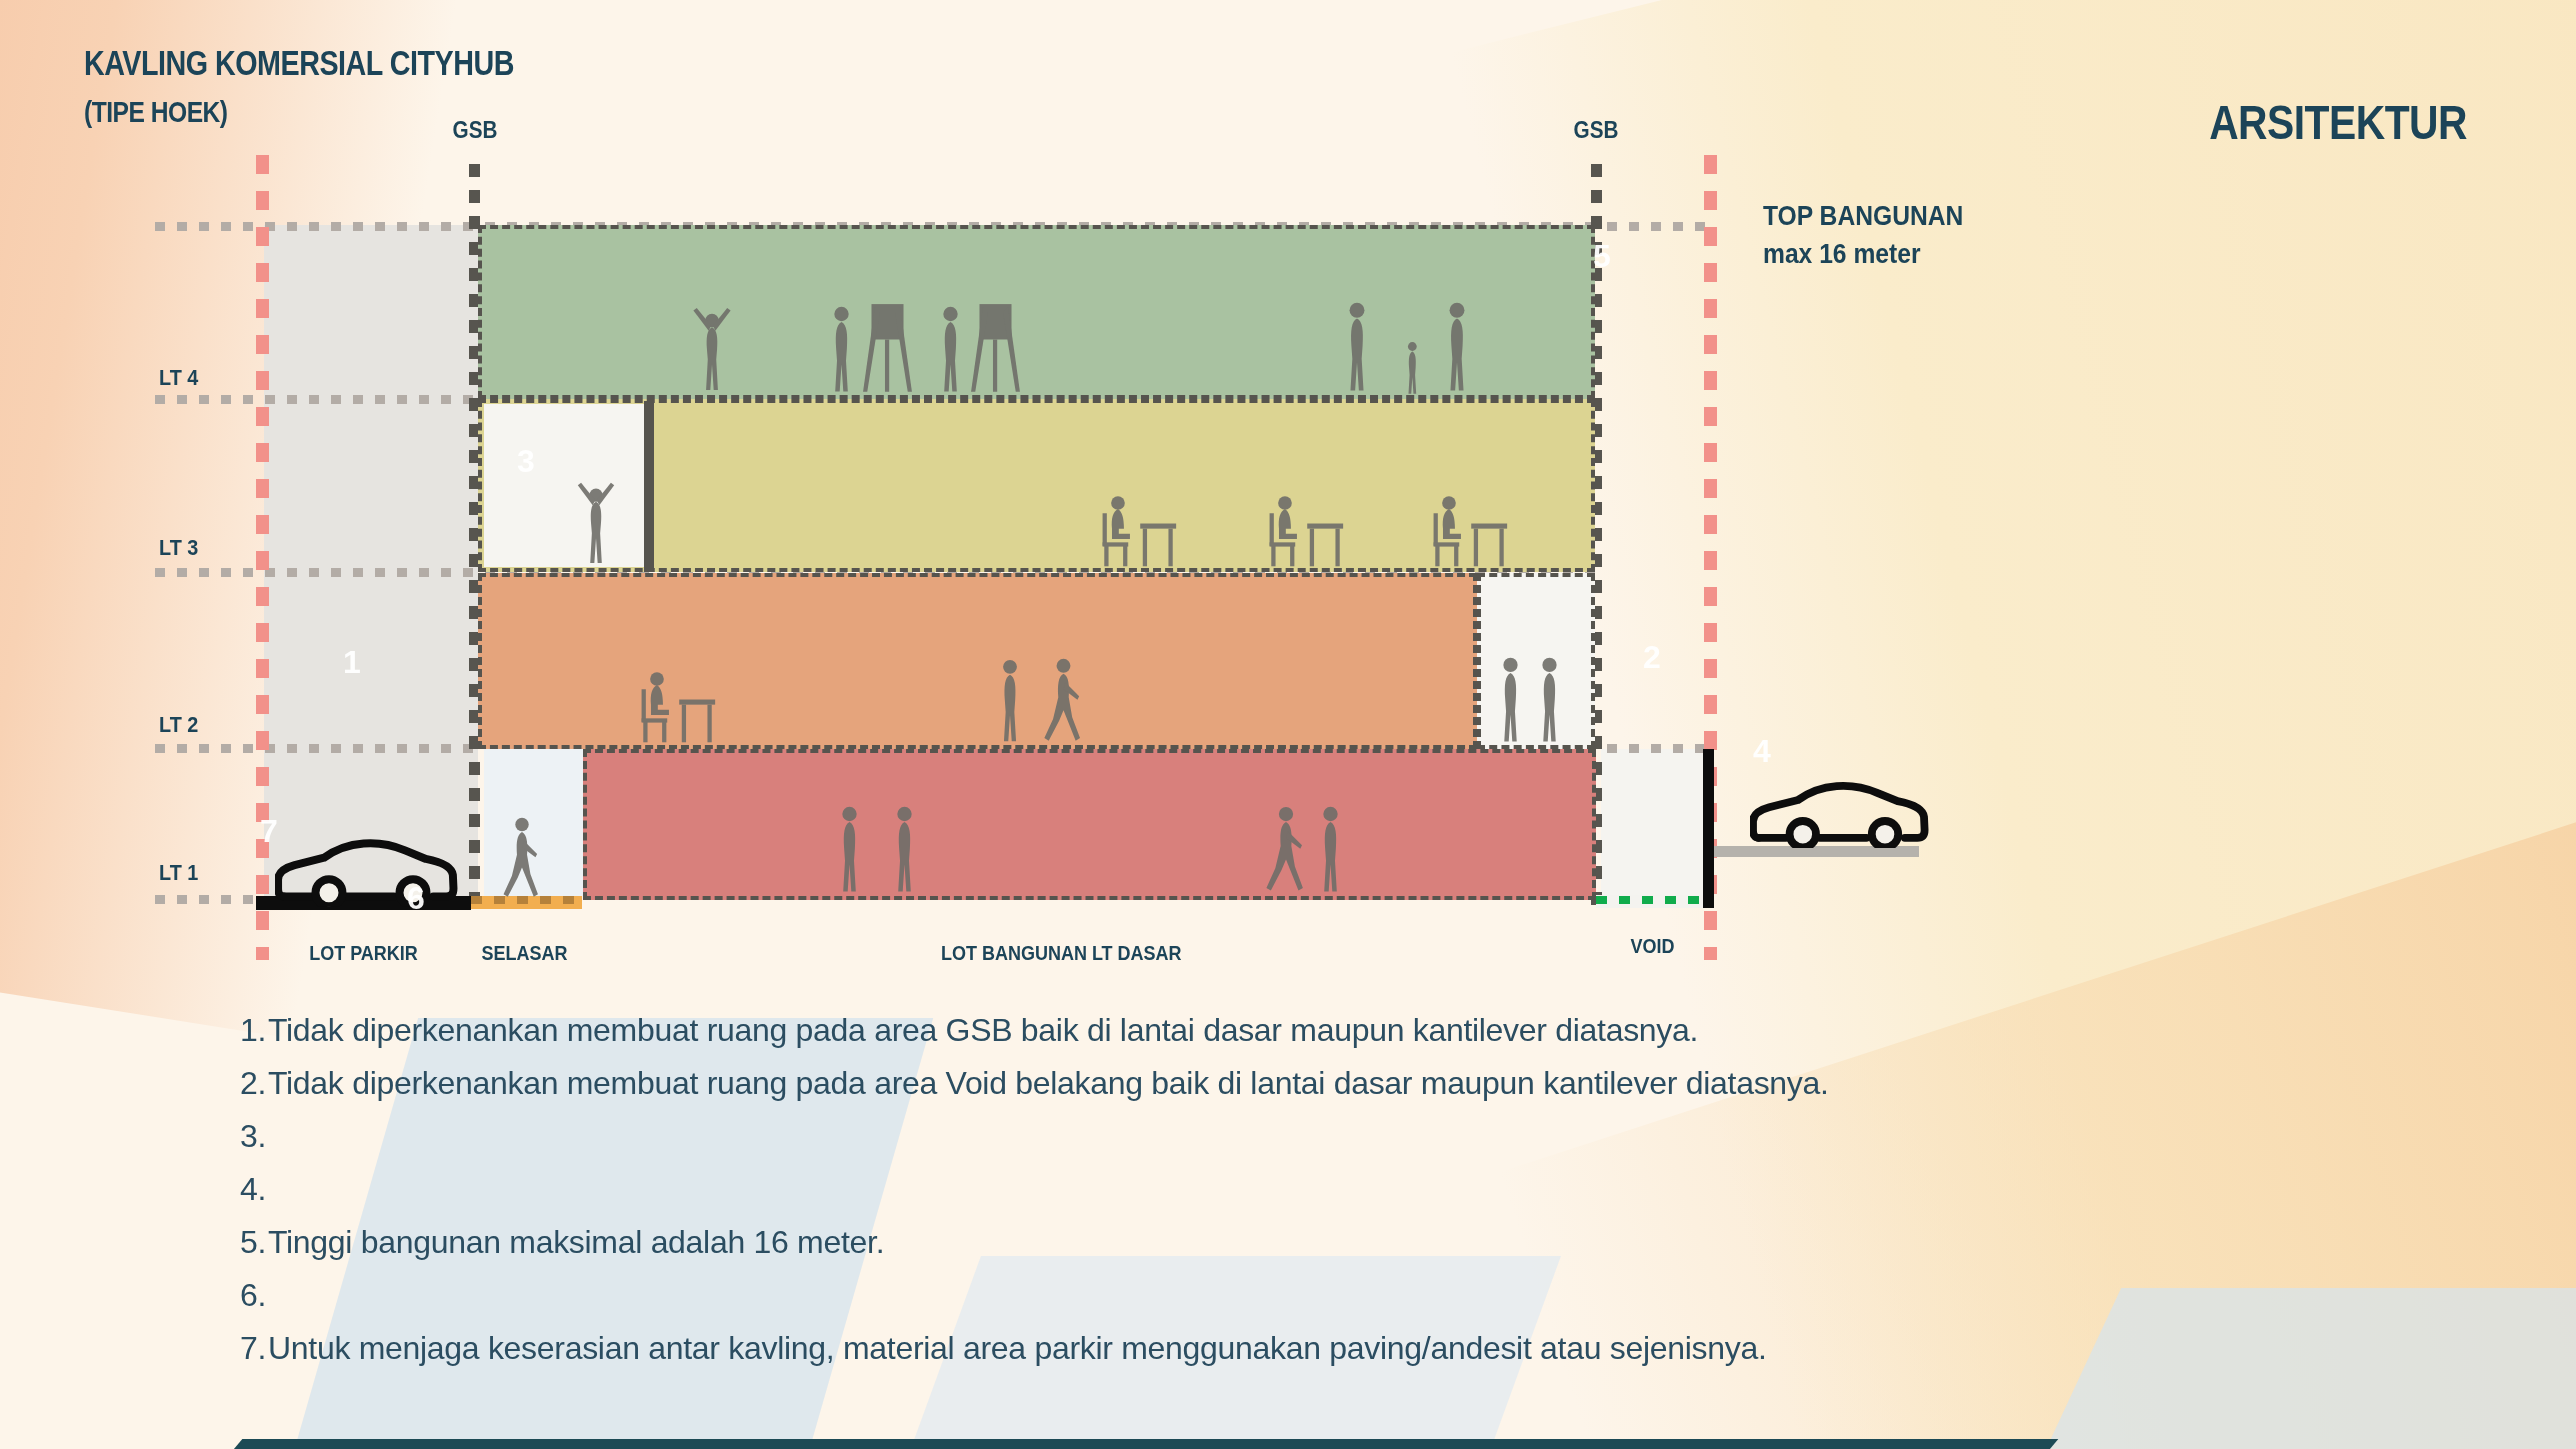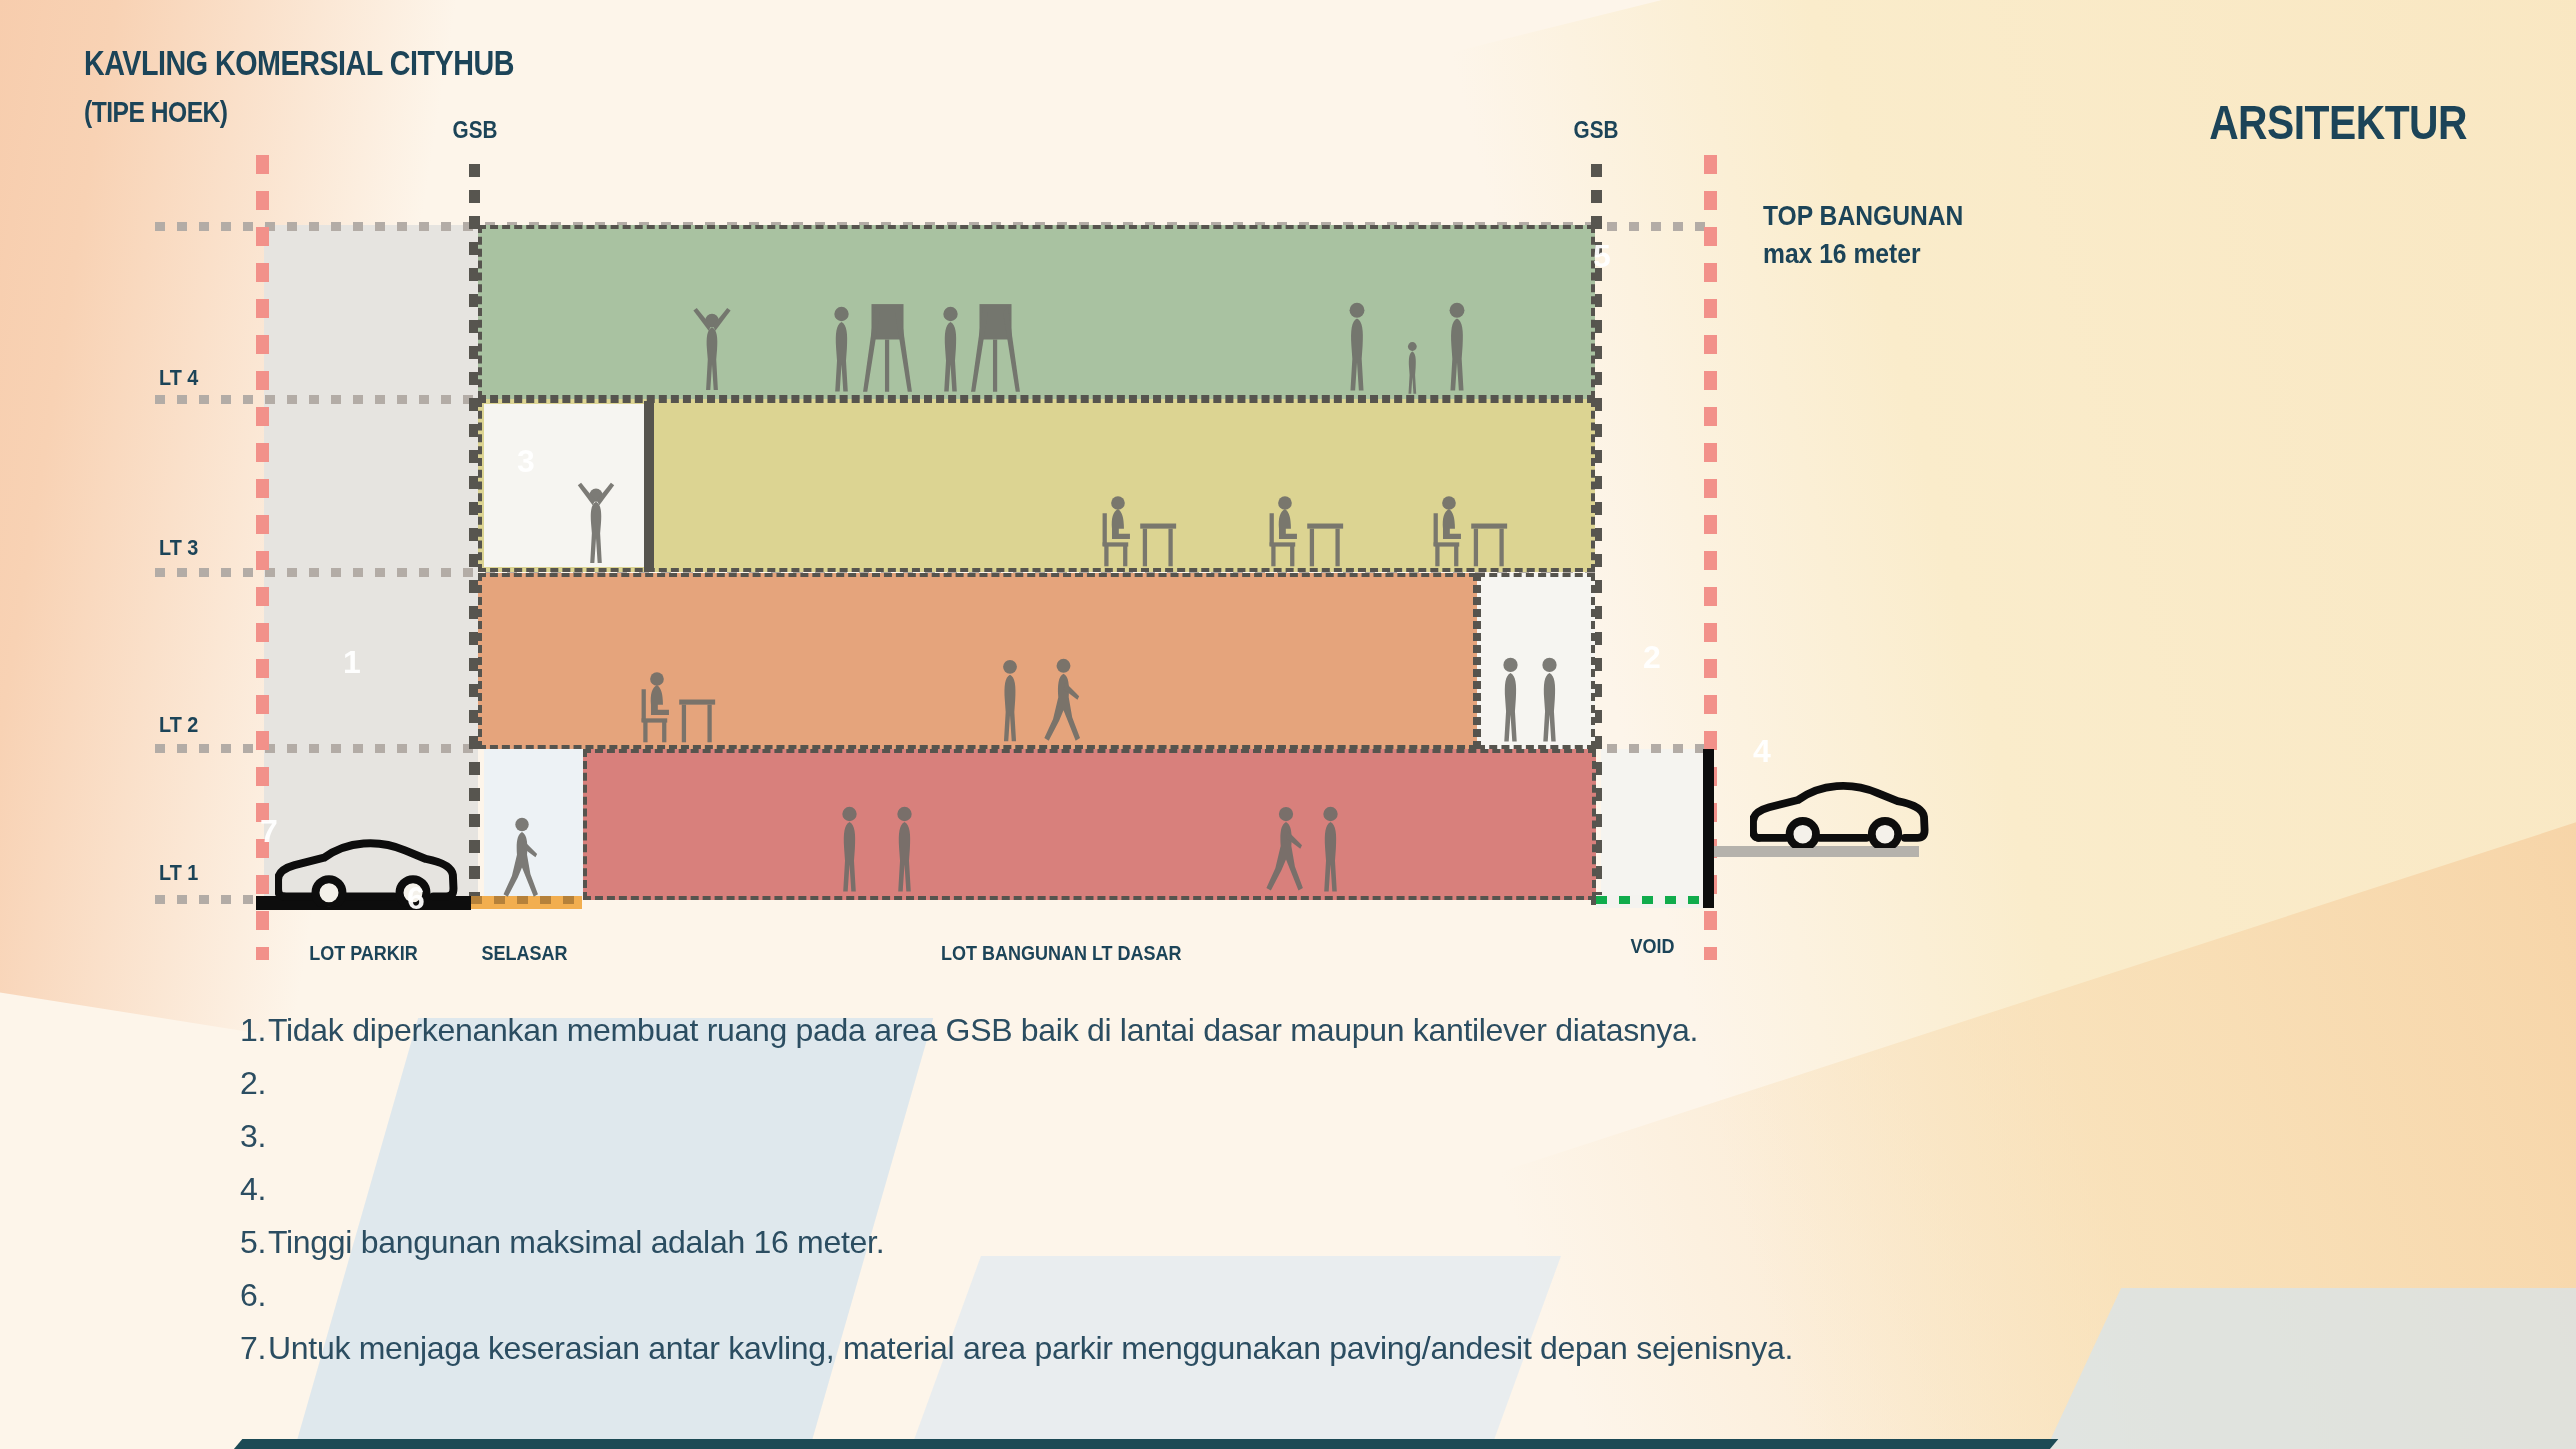--- a/index.html
+++ b/index.html
@@ -246,36 +246,37 @@
   <div class="abs navy zonelabel" style="left:928px;top:942px;width:258px;">LOT BANGUNAN LT DASAR</div>
   <div class="abs navy zonelabel" style="left:1604px;top:935px;width:97px;">VOID</div>
 
   <div class="abs notes" style="left:240px;top:1012px;">
     <div class="note-line">
         <span class="note-num">1.</span>
         <span class="note-text">Tidak diperkenankan membuat ruang pada area GSB baik di lantai dasar maupun kantilever diatasnya.</span>
       </div>
     <div class="note-line">
         <span class="note-num">2.</span>
+        <span class="note-text">Tidak diperkenankan membuat ruang pada area Void belakang baik di lantai dasar maupun kantilever diatasnya.</span>
       </div>
     <div class="note-line">
         <span class="note-num">3.</span>
       </div>
     <div class="note-line">
         <span class="note-num">4.</span>
       </div>
     <div class="note-line">
         <span class="note-num">5.</span>
         <span class="note-text">Tinggi bangunan maksimal adalah 16 meter.</span>
       </div>
     <div class="note-line">
         <span class="note-num">6.</span>
       </div>
     <div class="note-line">
         <span class="note-num">7.</span>
-        <span class="note-text">Untuk menjaga keserasian antar kavling, material area parkir menggunakan paving/andesit depan sejenisnya.</span>
+        <span class="note-text">Untuk menjaga keserasian antar kavling, material area parkir menggunakan paving/andesit atau sejenisnya.</span>
       </div>
   </div>
 
   <div class="bg bg-teal-strip"></div>
 
 </div>
 
 
 </body></html>

